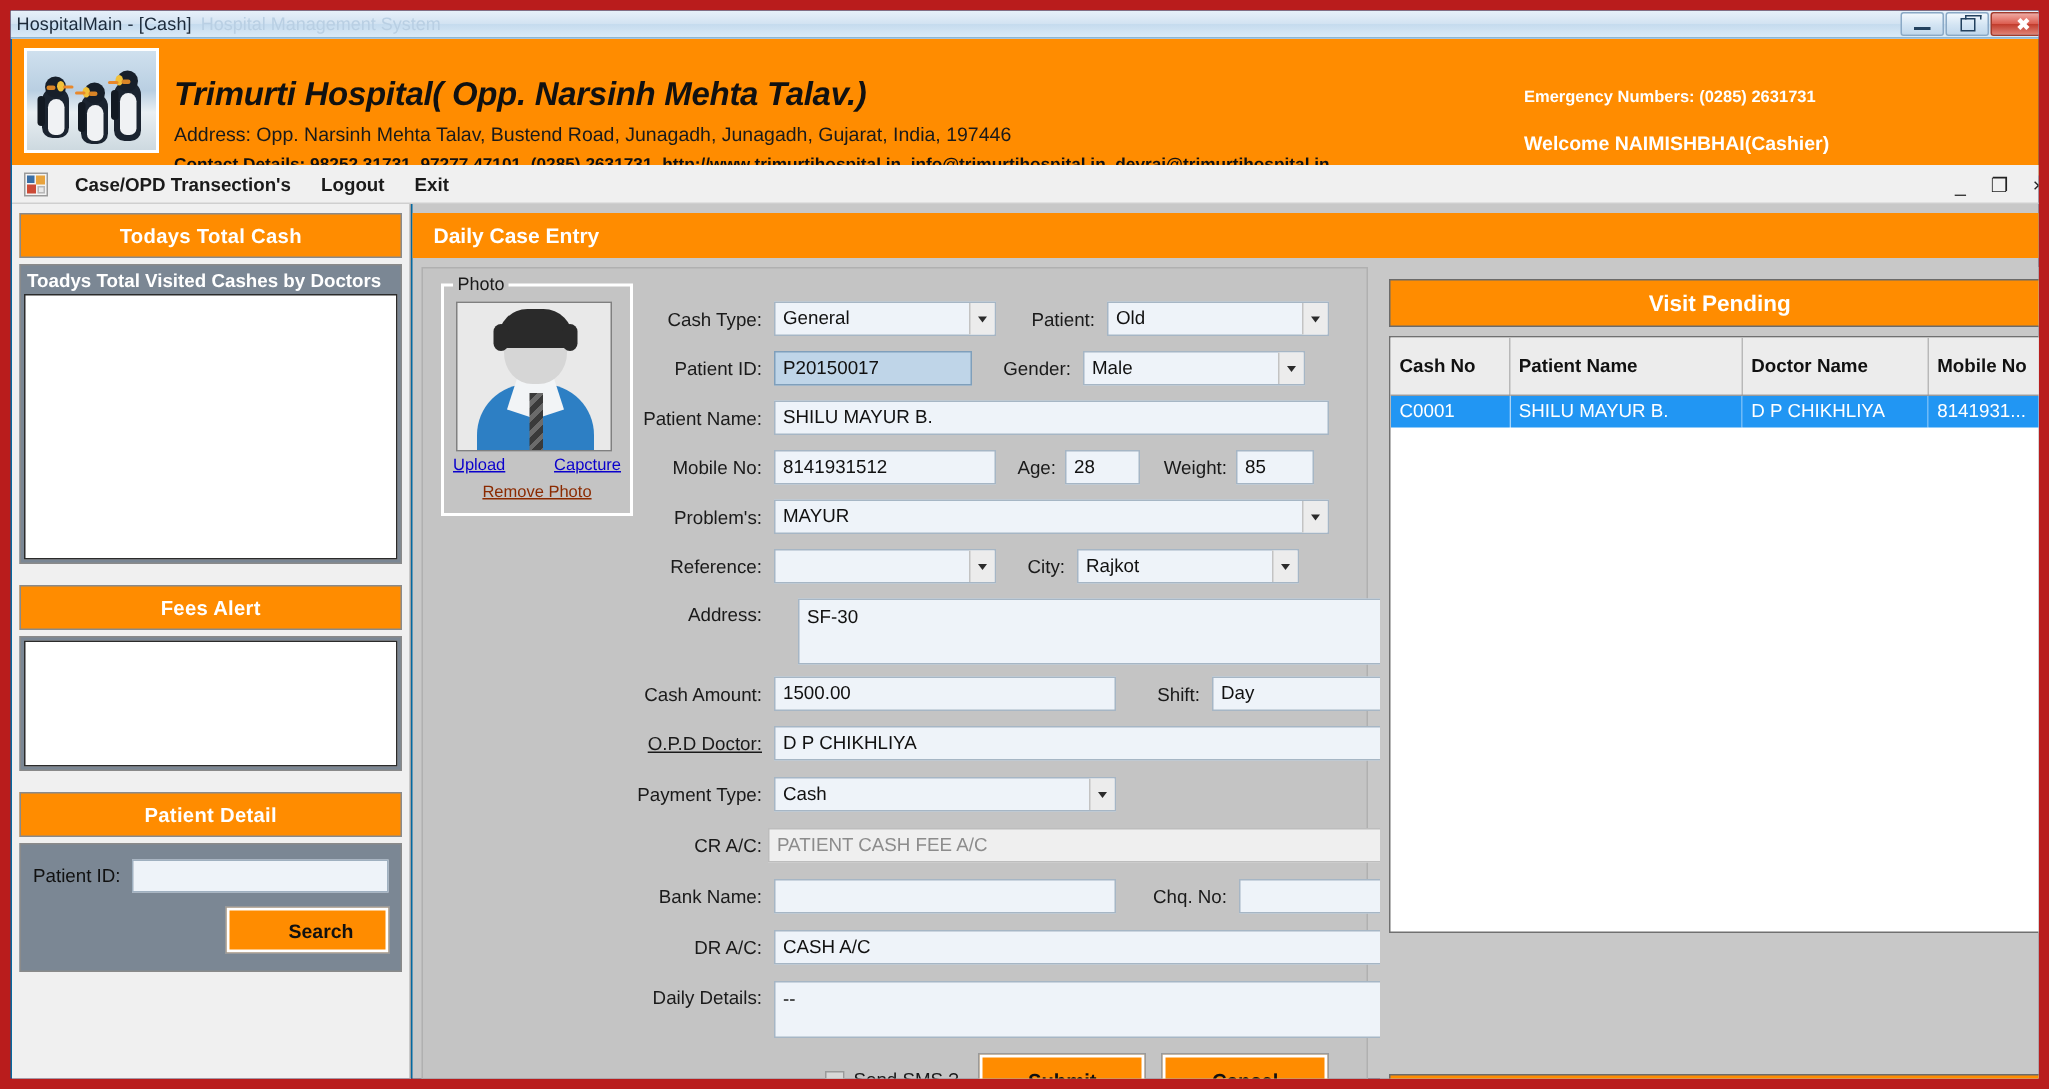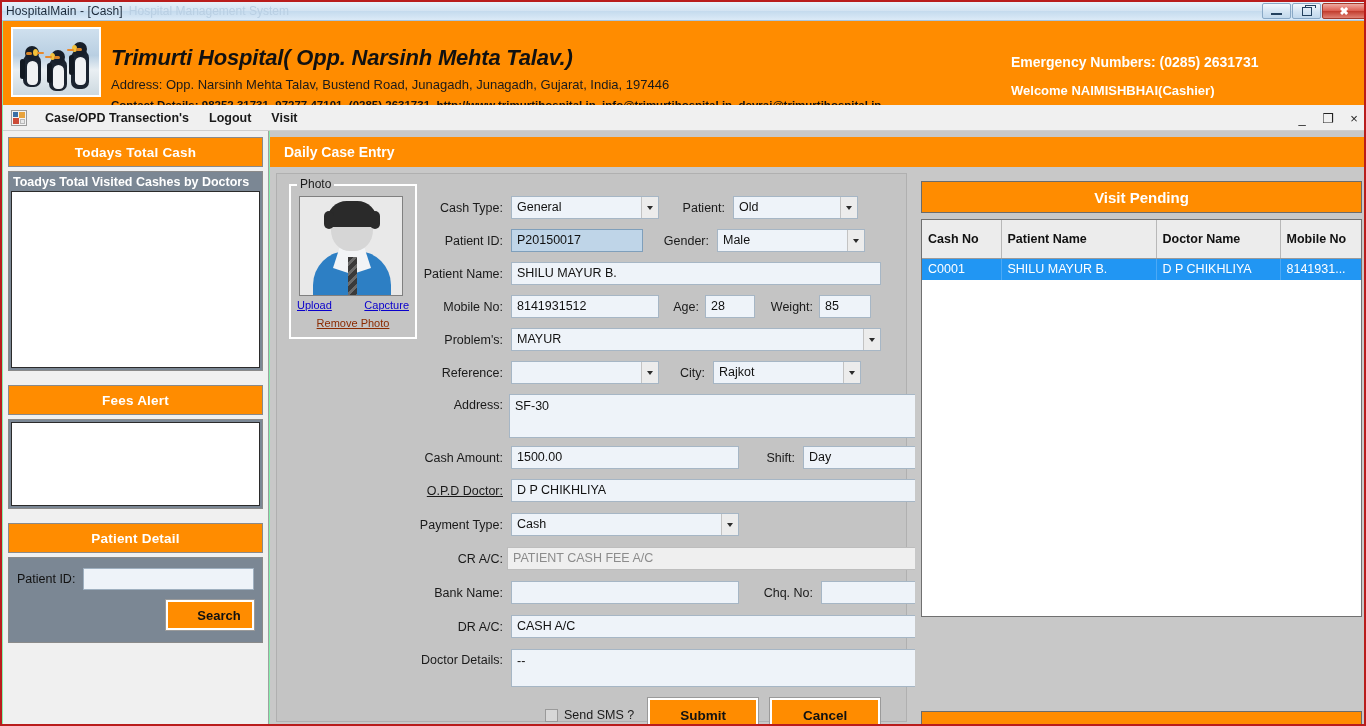--- a/index.html
+++ b/index.html
@@ -6,22 +6,22 @@
   html, body {
     margin: 0; padding: 0;
     width: 1366px; height: 726px;
     overflow: hidden;
     font-family: "Liberation Sans", sans-serif;
     background: #c8c8c8;
   }
   #app {
     position: relative;
     width: 1366px; height: 726px;
-    background: #86efac;
-    border: 2px solid #b91c1c;
+    background: #0369a1;
+    border: 7px solid #b91c1c;
     overflow: hidden;
   }
 
   
   .titlebar {
     position: absolute; left: 0; top: 0; width: 1366px; height: 19px;
     background: linear-gradient(to bottom, #e8f1fa 0%, #d3e3f2 48%, #c5dbee 52%, #dbeaf7 100%);
     border-bottom: 1px solid #a8c4dd;
     display: flex; align-items: center;
   }
@@ -78,21 +78,21 @@
   .hosp-addr {
     position: absolute; left: 108px; top: 56px;
     font-size: 13px; color: #1a1a1a; white-space: nowrap;
   }
   .hosp-contact {
     position: absolute; left: 108px; top: 78px;
     font-size: 11.5px; font-weight: bold; color: #111; white-space: nowrap;
   }
   .emergency {
     position: absolute; left: 1008px; top: 33px;
-    font-size: 14px; font-weight: bold; color: #ffffff; white-space: nowrap;
+    font-size: 11px; font-weight: bold; color: #ffffff; white-space: nowrap;
   }
   .welcome {
     position: absolute; left: 1008px; top: 62px;
     font-size: 13px; font-weight: bold; color: #ffffff; white-space: nowrap;
   }
 
   
   .menubar {
     position: absolute; left: 1px; top: 103px; width: 1364px; height: 26px;
     background: #f0f0f0; border-bottom: 1px solid #cfcfcf;
@@ -139,21 +139,21 @@
     padding: 10px 8px 12px 8px;
   }
   .pd-row { display: flex; align-items: center; }
   .pd-label { color: #111; font-size: 12.5px; margin-right: 8px; white-space: nowrap;}
   .pd-input {
     flex: 1; height: 22px; background: #eef3f9; border: 1px solid #9fb0c0;
     font-family: "Liberation Sans", sans-serif; font-size: 12.5px; padding: 0 4px; color: #111;
   }
   .search-btn {
     margin-top: 10px; margin-left: auto; display: block;
-    width: 88px; height: 30px; background: #ff8c00;
+    width: 108px; height: 30px; background: #ff8c00;
     border: 2px solid #ffffff; outline: 1px solid #9a9a9a;
     color: #111; font-size: 13px; font-weight: bold;
     font-family: "Liberation Sans", sans-serif; cursor: pointer; padding-left: 24px;
   }
 
   
   .center {
     position: absolute; left: 268px; top: 129px; width: 1098px; height: 597px;
     background: #c8c8c8;
   }
@@ -328,21 +328,21 @@
 
   <div class="menubar">
     <div class="menu-icon">
       <i class="q1"></i>
         <i class="q2"></i>
         <i class="q3"></i>
         <i class="q4"></i>
     </div>
     <div class="menu-item">Case/OPD Transection's</div>
     <div class="menu-item">Logout</div>
-    <div class="menu-item">Visit</div>
+    <div class="menu-item">Exit</div>
     <div class="mdi-controls">
       <div class="mdi-btn">_</div>
       <div class="mdi-btn">❐</div>
       <div class="mdi-btn">×</div>
     </div>
   </div>
 
   <div class="sidebar">
     <div class="side-header">Todays Total Cash</div>
     <div class="side-body">
@@ -394,21 +394,21 @@
 
       <div class="frow" style="left:140px; top:22px;">
         <span class="flabel" style="width:86px;">Cash Type:</span>
         <div class="fctl combo" style="width:148px; margin-left:8px;">
           <span>General</span>
           <span class="arrow">
               <span class="caret"></span>
             </span>
         </div>
         <span class="flabel" style="width:56px; margin-left:10px;">Patient:</span>
-        <div class="fctl combo" style="width:125px; margin-left:8px;">
+        <div class="fctl combo" style="width:148px; margin-left:8px;">
           <span>Old</span>
           <span class="arrow">
               <span class="caret"></span>
             </span>
         </div>
       </div>
 
       <div class="frow" style="left:140px; top:55px;">
         <span class="flabel" style="width:86px;">Patient ID:</span>
         <div class="fctl sel" style="width:132px; margin-left:8px;">
@@ -467,21 +467,21 @@
         <div class="fctl combo" style="width:148px; margin-left:8px;">
           <span>Rajkot</span>
           <span class="arrow">
               <span class="caret"></span>
             </span>
         </div>
       </div>
 
       <div class="frow" style="left:18px; top:220px; align-items:flex-start;">
         <span class="flabel" style="width:208px; line-height:23px;">Address:</span>
-        <div class="fctl ta" style="width:420px; margin-left:6px;">
+        <div class="fctl ta" style="width:420px; margin-left:24px;">
           <span>SF-30</span>
         </div>
       </div>
 
       <div class="frow" style="left:18px; top:272px;">
         <span class="flabel" style="width:208px;">Cash Amount:</span>
         <div class="fctl" style="width:228px; margin-left:8px;">
           <span>1500.00</span>
         </div>
         <span class="flabel" style="width:42px; margin-left:14px;">Shift:</span>
@@ -538,21 +538,21 @@
         <span class="flabel" style="width:208px;">DR A/C:</span>
         <div class="fctl combo" style="width:468px; margin-left:8px;">
           <span>CASH A/C</span>
           <span class="arrow">
               <span class="caret"></span>
             </span>
         </div>
       </div>
 
       <div class="frow" style="left:18px; top:475px; align-items:flex-start;">
-        <span class="flabel" style="width:208px; line-height:23px;">Doctor Details:</span>
+        <span class="flabel" style="width:208px; line-height:23px;">Daily Details:</span>
         <div class="fctl ta2" style="width:468px; margin-left:8px;">
           <span>--</span>
         </div>
       </div>
 
       <div class="bottom-row" style="left:268px; top:524px;">
         <span class="chk"></span>
         <span class="chk-label">Send SMS ?</span>
         <button class="act-btn" style="margin-left:14px;">Submit</button>
         <button class="act-btn" style="margin-left:12px;">Cancel</button>

